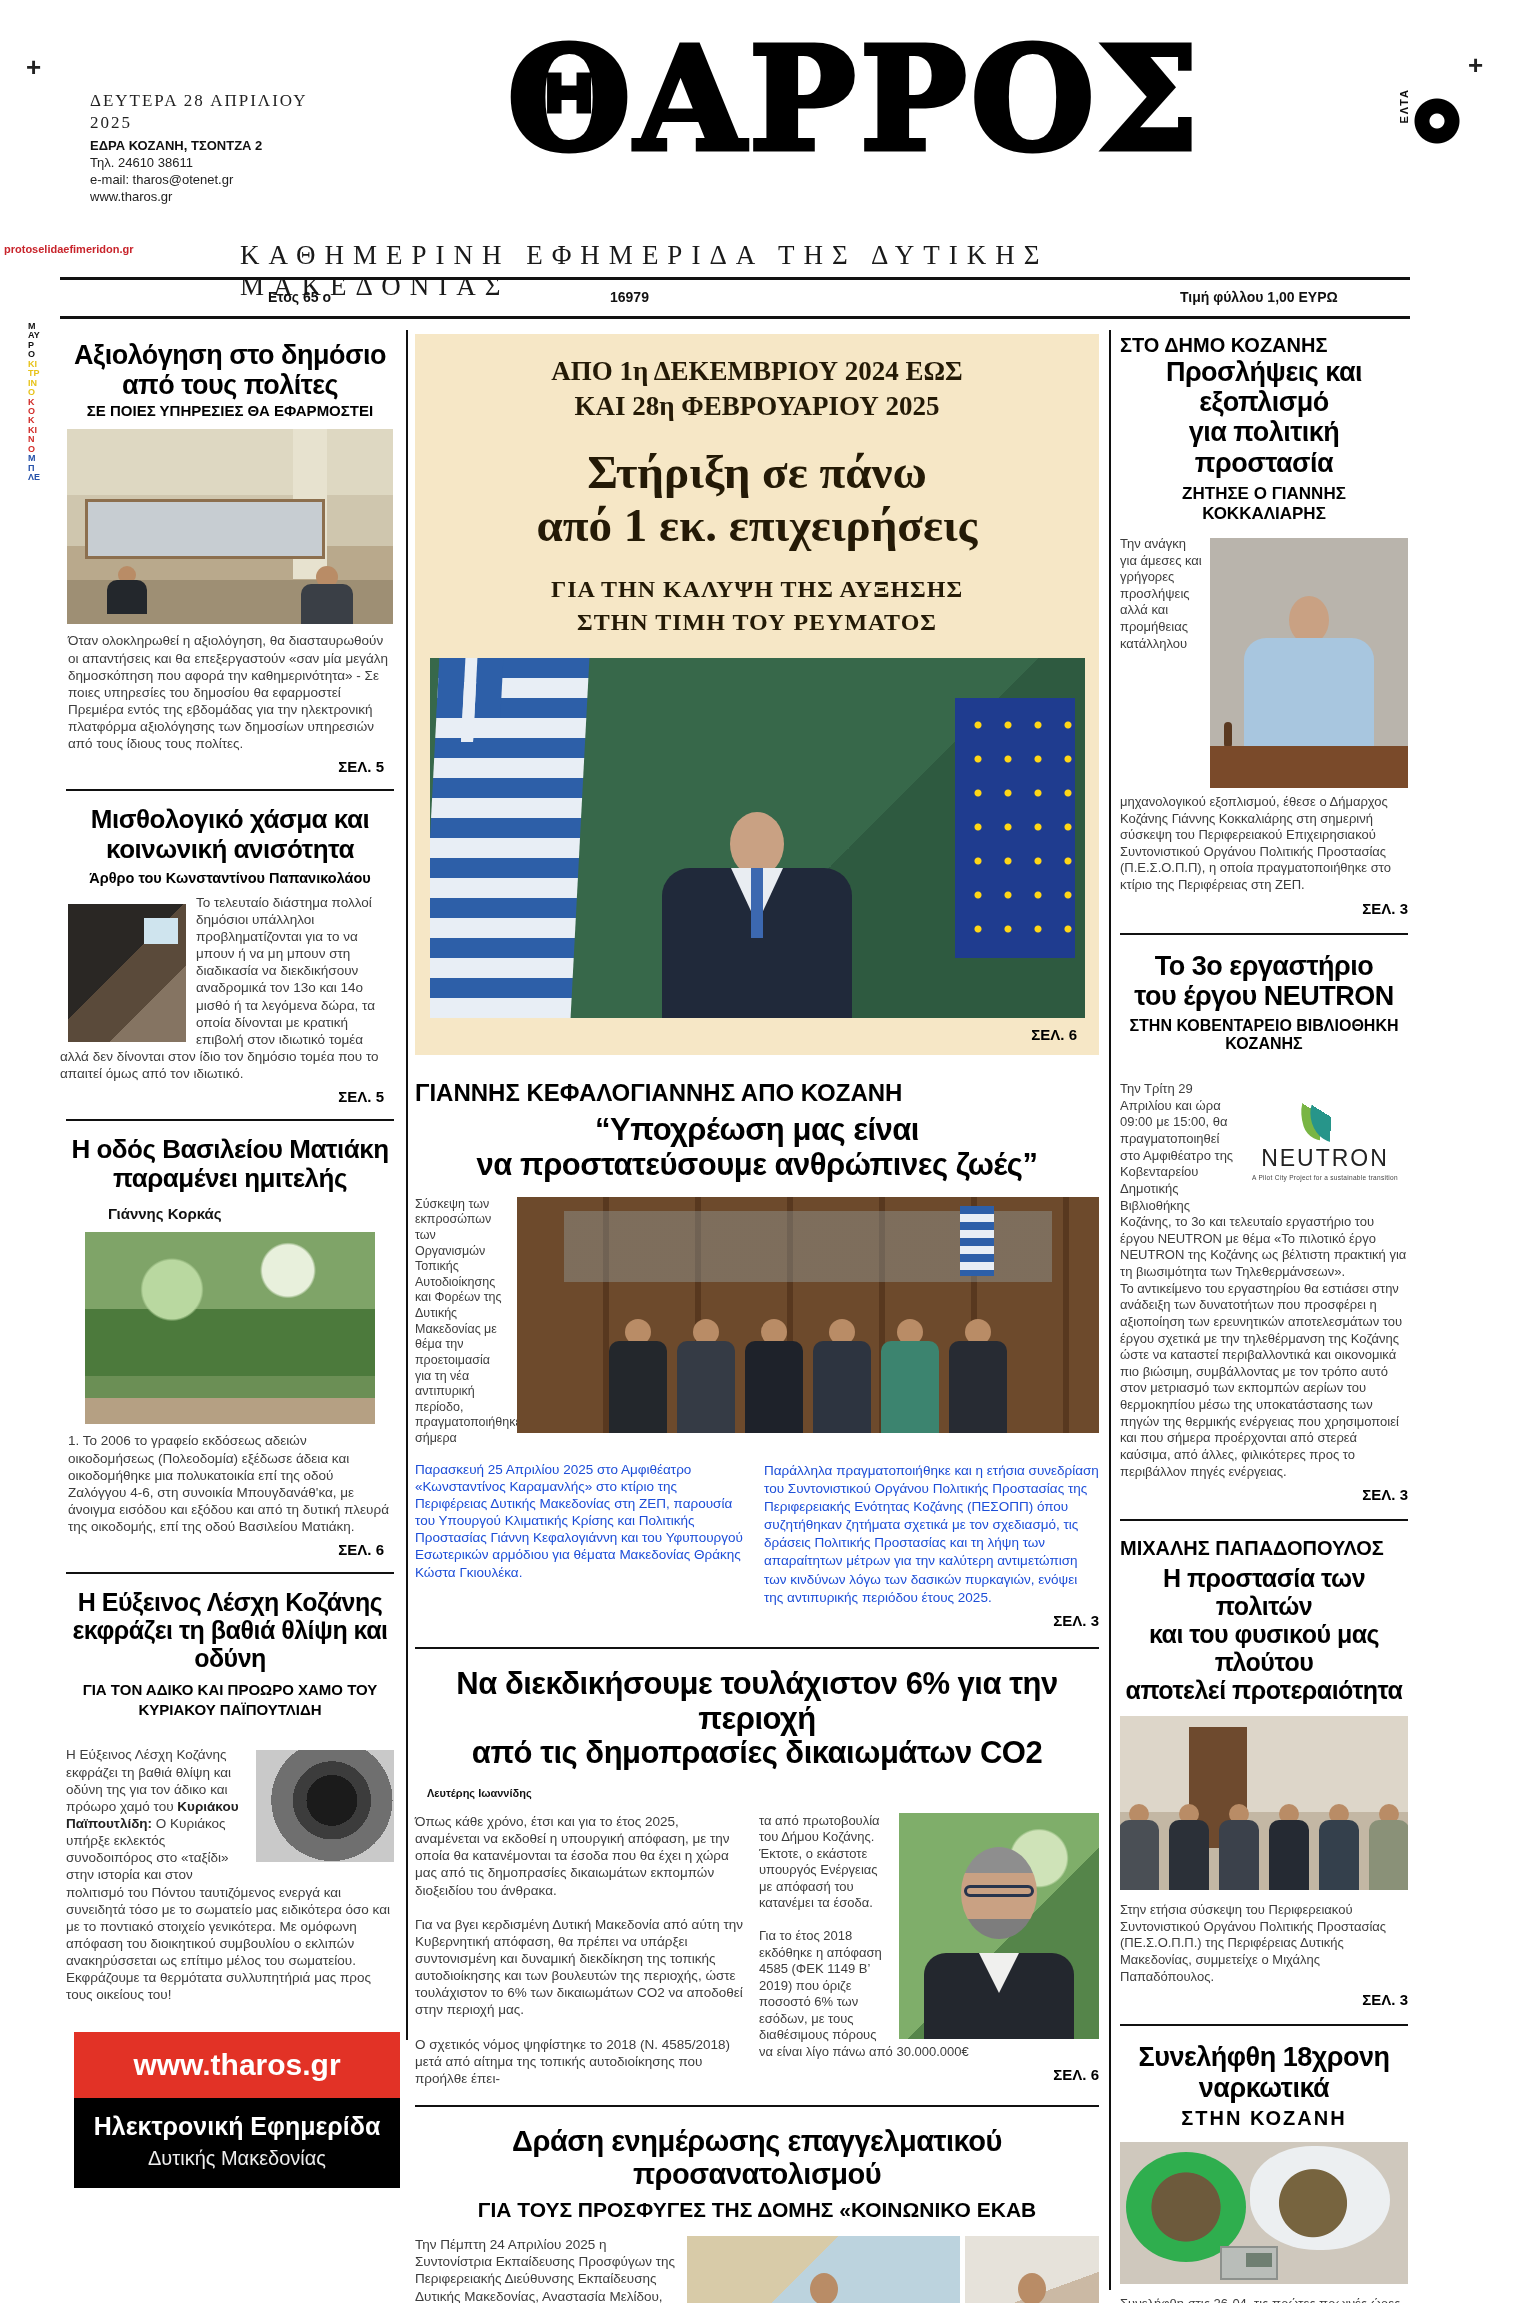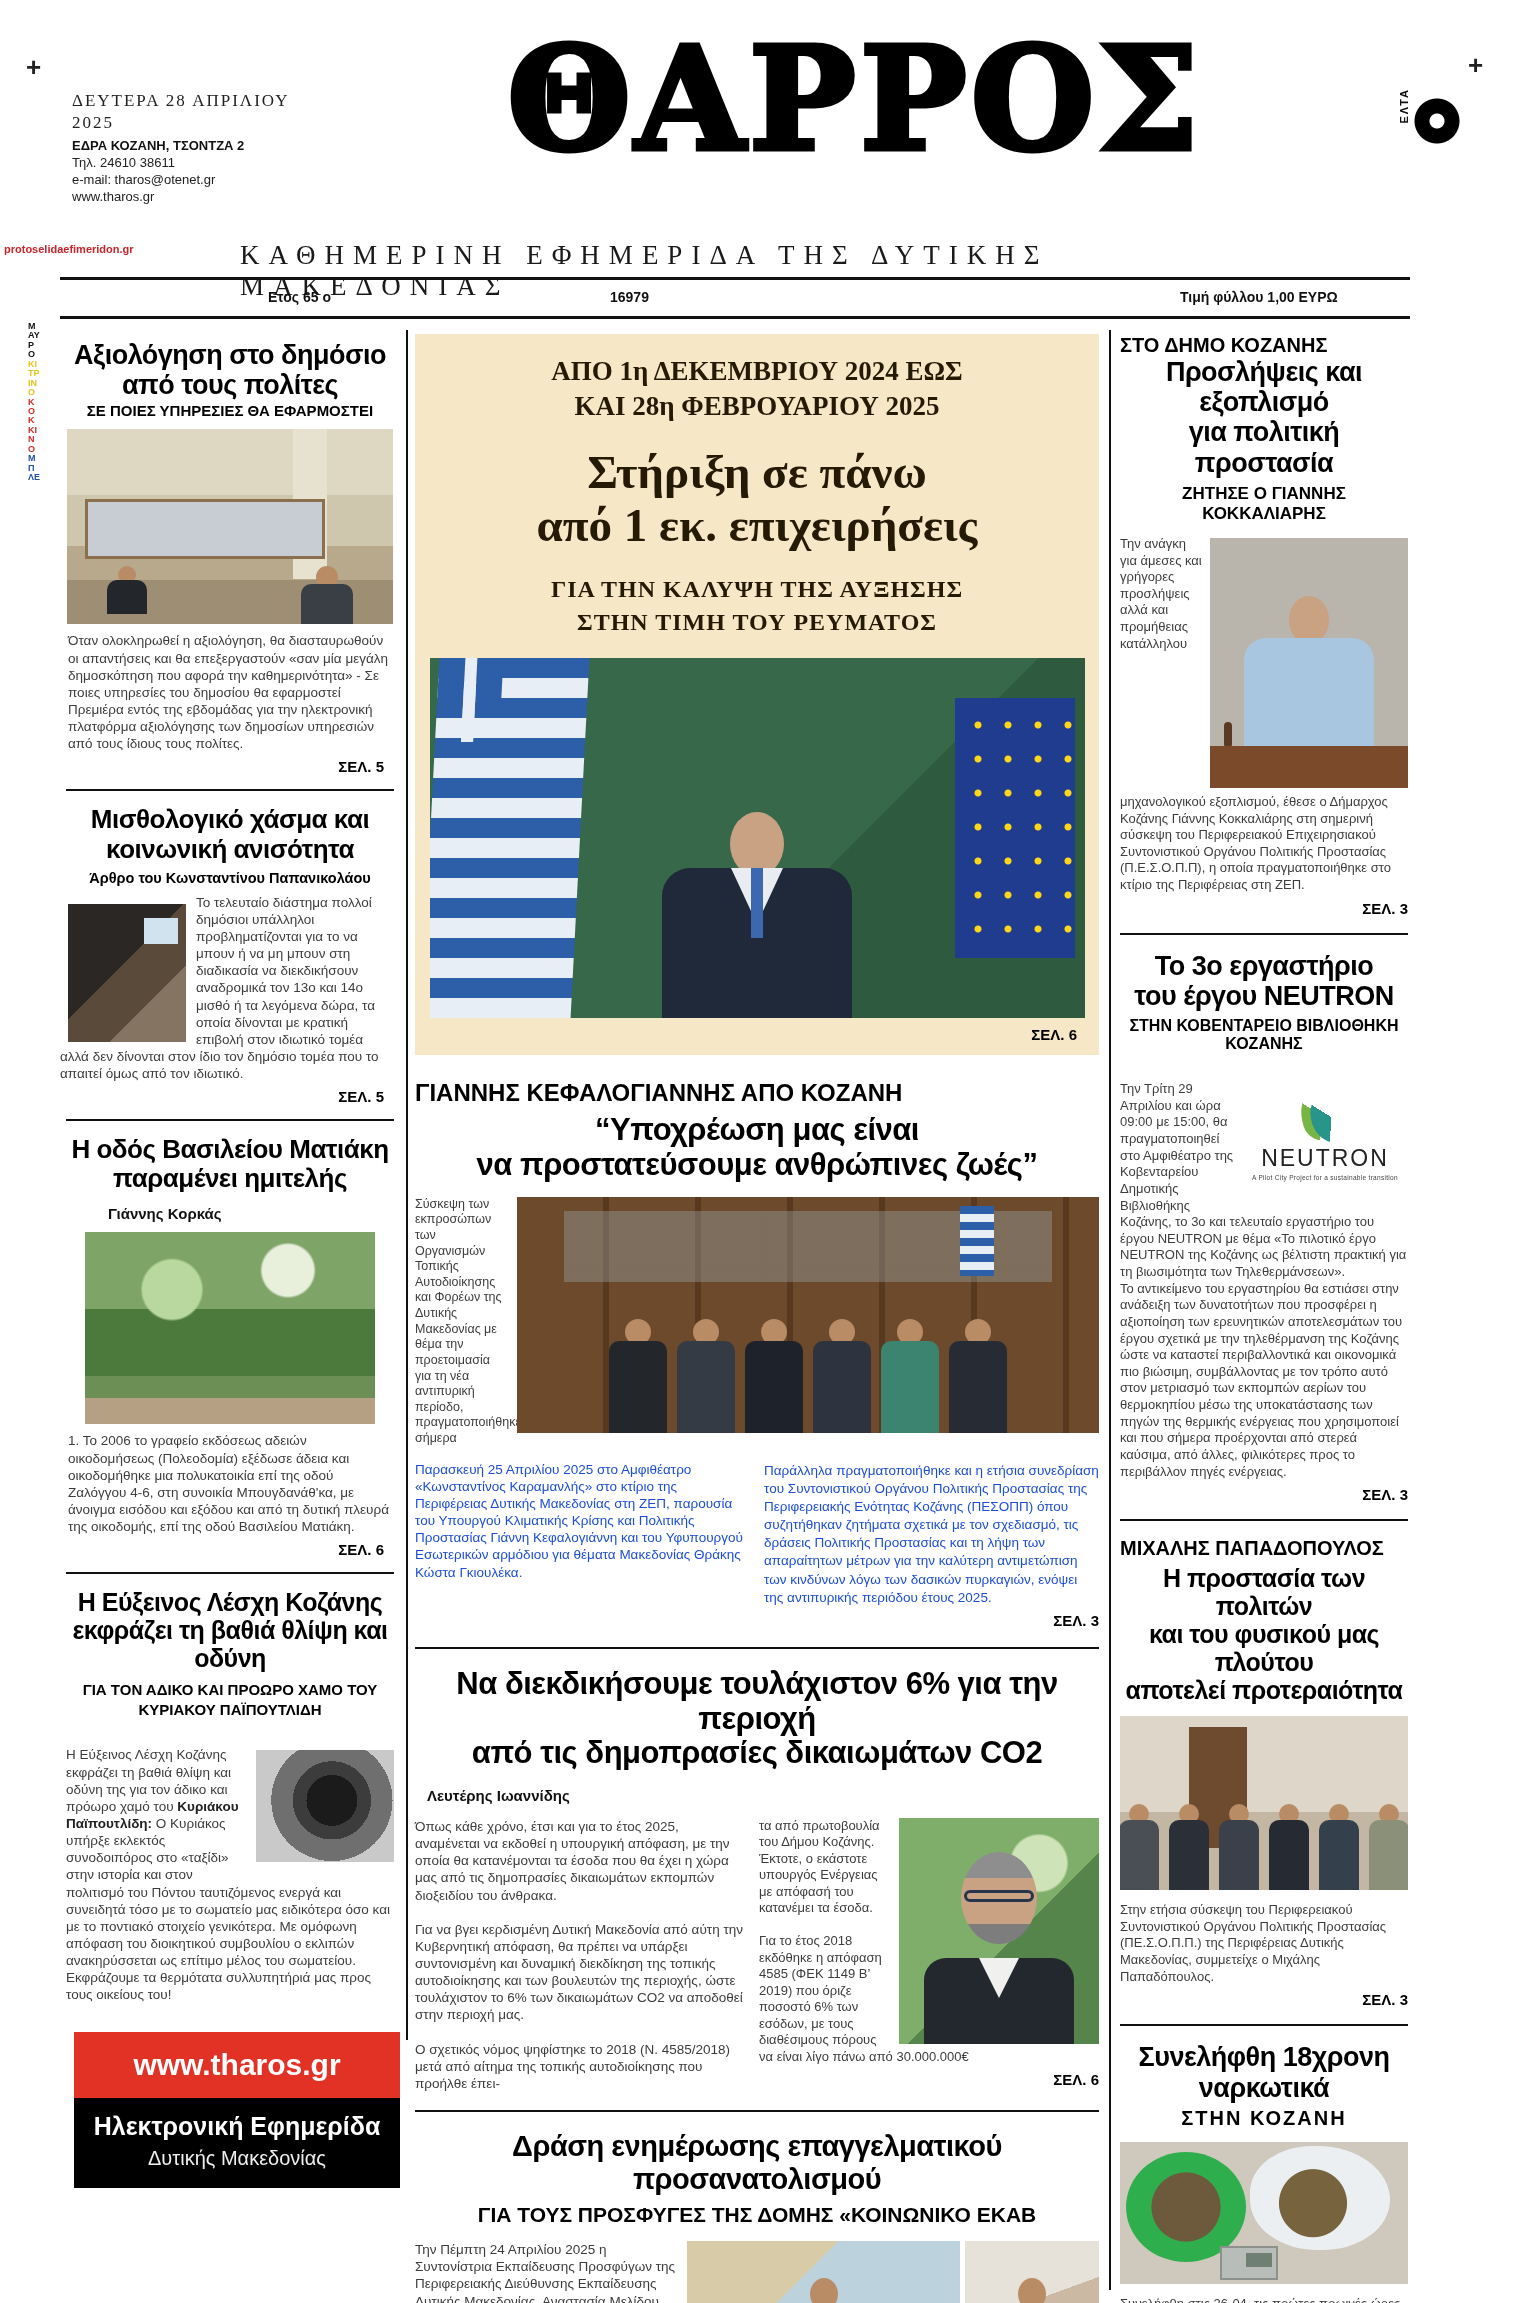--- a/index.html
+++ b/index.html
@@ -10,21 +10,21 @@
     background:#ffffff; color:#111; overflow:hidden;
   }
   
   .crop-mark { position:absolute; font-size:26px; font-weight:bold; color:#222; }
   .crop-left  { left:26px; top:52px; }
   .crop-right { left:1468px; top:50px; }
   .side-site { position:absolute; left:4px; top:243px; font-size:11px; font-weight:bold; color:#c8242b; }
   .color-bar { position:absolute; left:28px; top:322px; width:12px; font-size:9px; line-height:1.05; font-weight:bold; word-break:break-all; }
   .color-bar span { display:block; word-break:break-all; }
   .cb-black{color:#111}.cb-yellow{color:#e7c31b}.cb-red{color:#d12c28}.cb-blue{color:#2450a8}
-  .mast-info { position:absolute; left:72px; top:90px; width:260px; line-height:1.3; }
+  .mast-info { position:absolute; left:90px; top:90px; width:260px; line-height:1.3; }
   .mast-date { font-family:"Liberation Serif", serif; font-size:17px; letter-spacing:2px; color:#222; }
   .mast-addr { font-size:13px; font-weight:bold; margin-top:4px; }
   .mast-line { font-size:13px; color:#222; }
   .logo-title {
     position:absolute; left:390px; top:28px; width:930px; text-align:center;
     font-family:"DejaVu Serif", serif; font-weight:bold; font-size:142px; line-height:1;
     letter-spacing:4px; color:#000; -webkit-text-stroke:5px #000;
   }
   .elta-stamp { position:absolute; left:1398px; top:88px; width:64px; height:78px; }
   .elta-ring { position:absolute; right:0; top:8px; width:50px; height:50px; border-radius:50%;
@@ -136,21 +136,21 @@
     background:linear-gradient(180deg,#9db0b5 0 100%); opacity:.35; }
   .ph-meeting .flag { position:absolute; right:18%; top:4%; width:34px; height:70px;
     background:repeating-linear-gradient(180deg,#2d5fa8 0 8px,#e8eef5 8px 16px); }
   .people-row { position:absolute; left:0; right:0; bottom:0; display:flex; justify-content:center; align-items:flex-end; gap:10px; }
   .people-row .head { width:26px; height:26px; }
   .people-row .torso { width:58px; height:92px; }
   .kef-bottom { display:grid; grid-template-columns:1fr 1fr; column-gap:14px; margin-top:14px; }
   .kef-below, .kef-right { font-size:13.5px; line-height:1.27; color:#1d4ed8; }
 
   .co2-headline { font-size:31px; margin-top:16px; }
-  .co2-author { font-size:15px; font-weight:bold; margin:16px 0 0 12px; text-align:left; }
+  .co2-author { font-size:11px; font-weight:bold; margin:16px 0 0 12px; text-align:left; }
   .co2-grid { display:grid; grid-template-columns:330px 1fr; column-gap:14px; margin-top:14px; }
   .co2-side-wrap { position:relative; }
   .ph-ioannidis { float:right; width:200px; height:226px; margin-left:8px;
     background:radial-gradient(circle at 70% 20%, #cfe3b8 0 12%, transparent 13%),
                linear-gradient(135deg,#7fae6a 0 55%, #55854a 55% 100%); }
   .ph-ioannidis .head { position:absolute; left:50%; top:34px; transform:translateX(-50%); width:76px; height:92px; border-radius:50%;
     background:linear-gradient(180deg,#8e8e8e 0 28%, #c9a183 28% 78%, #7d7d7d 78% 100%); }
   .ph-ioannidis .glasses { position:absolute; left:50%; top:72px; transform:translateX(-50%); width:70px; height:12px; border:3px solid #27344c; border-radius:6px; background:transparent; }
   .ph-ioannidis .torso { position:absolute; left:50%; bottom:0; transform:translateX(-50%); width:150px; height:86px; border-radius:22px 22px 0 0;
     background:#23272e; }

